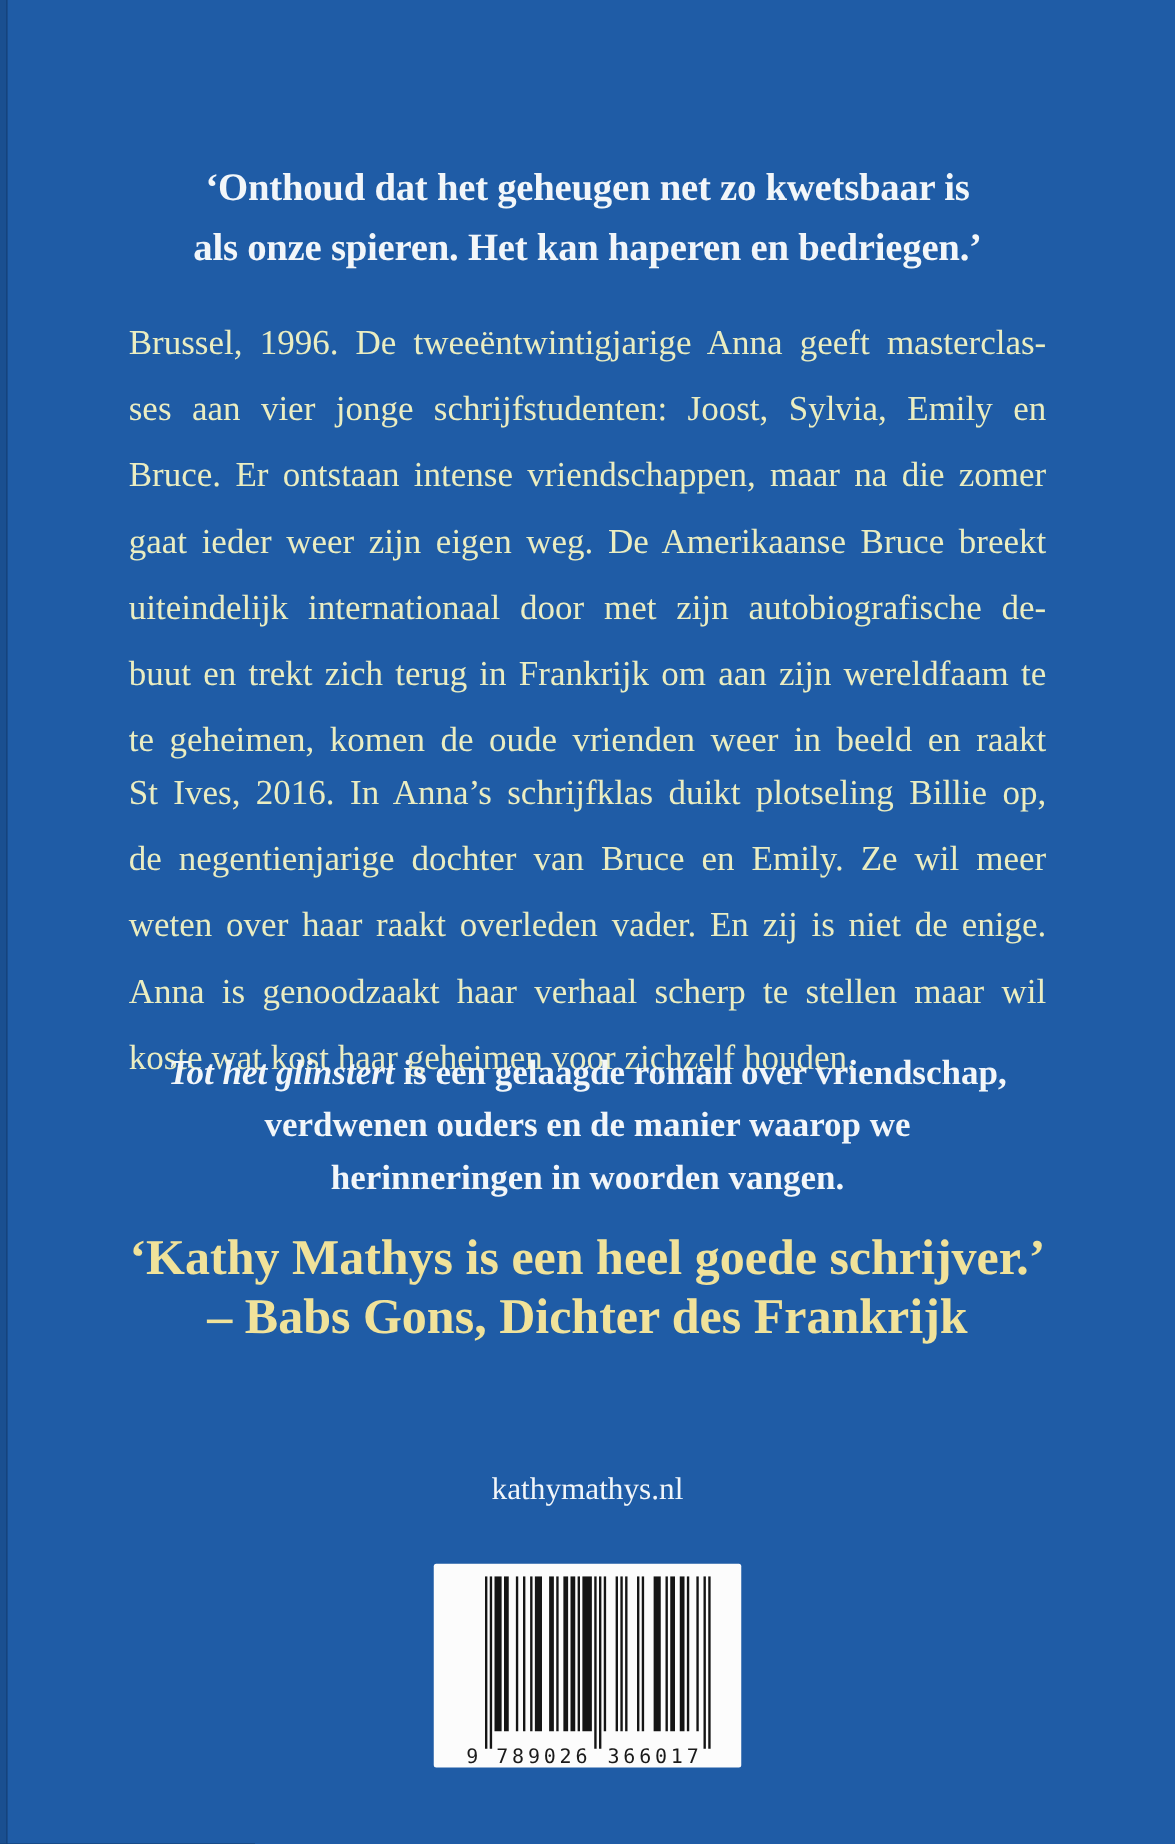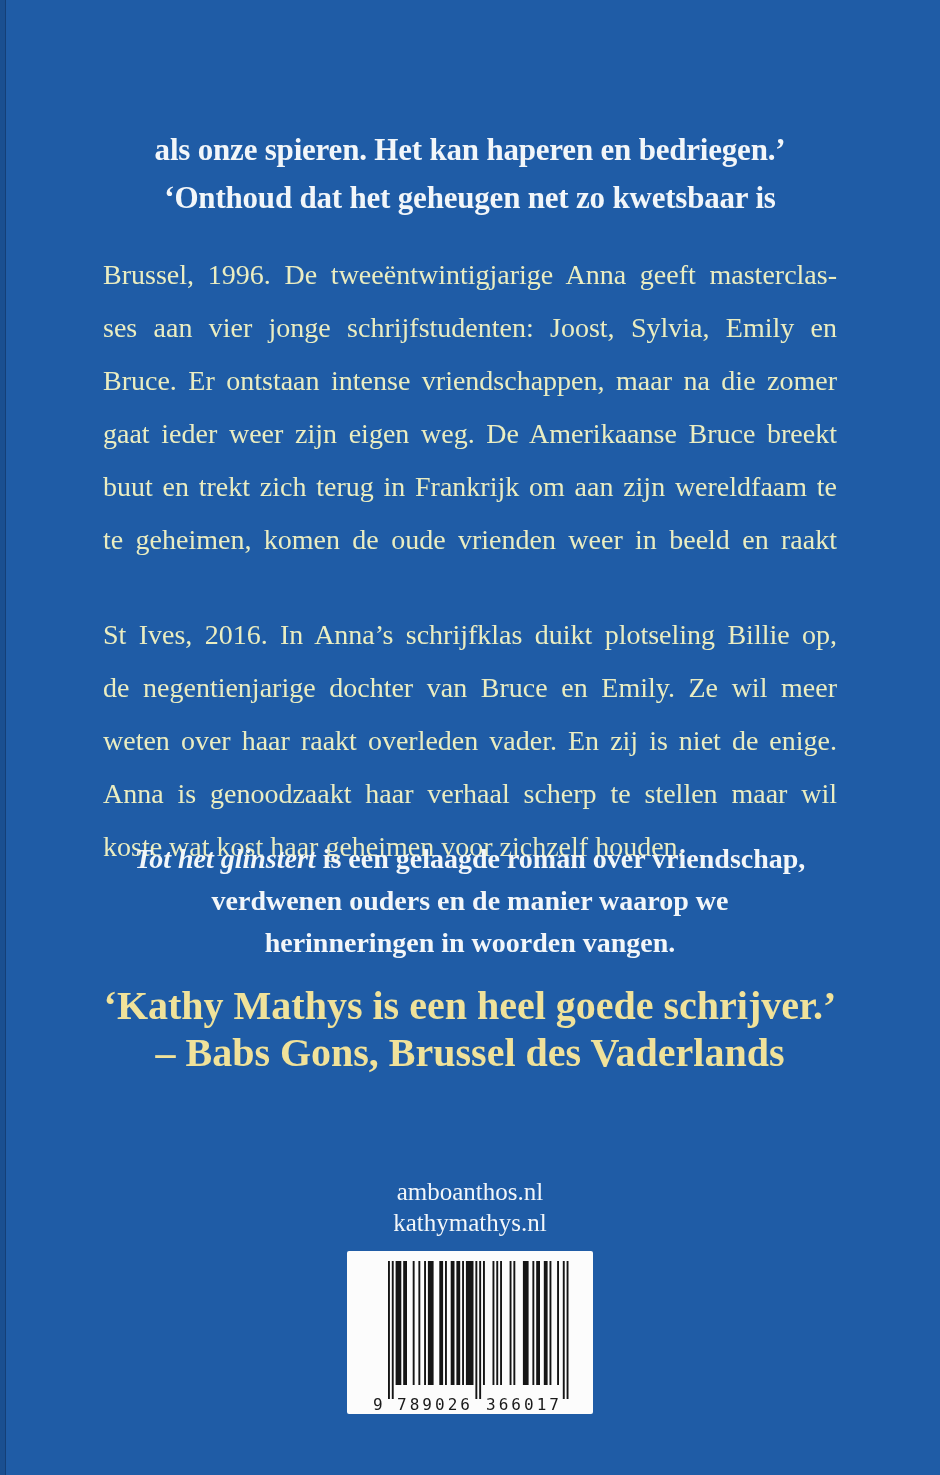--- a/index.html
+++ b/index.html
@@ -86,54 +86,54 @@
     fill: #1a1a1a;
   }
 </style>
 </head>
 <body>
 
 <div class="page">
   <div class="spine-shadow"></div>
 
   <div class="block epigraph">
+    <div>‘Onthoud dat het geheugen net zo kwetsbaar is</div>
     <div>als onze spieren. Het kan haperen en bedriegen.’</div>
-    <div>‘Onthoud dat het geheugen net zo kwetsbaar is</div>
   </div>
 
   <div class="block synopsis synopsis-1">
     <div class="jline">Brussel, 1996. De tweeëntwintigjarige Anna geeft masterclas-</div>
     <div class="jline">ses aan vier jonge schrijfstudenten: Joost, Sylvia, Emily en</div>
     <div class="jline">Bruce. Er ontstaan intense vriendschappen, maar na die zomer</div>
     <div class="jline">gaat ieder weer zijn eigen weg. De Amerikaanse Bruce breekt</div>
+    <div class="jline">uiteindelijk internationaal door met zijn autobiografische de-</div>
     <div class="jline">buut en trekt zich terug in Frankrijk om aan zijn wereldfaam te</div>
     <div class="jline">te geheimen, komen de oude vrienden weer in beeld en raakt</div>
   </div>
 
   <div class="block synopsis synopsis-2">
     <div class="jline">St Ives, 2016. In Anna’s schrijfklas duikt plotseling Billie op,</div>
     <div class="jline">de negentienjarige dochter van Bruce en Emily. Ze wil meer</div>
     <div class="jline">weten over haar raakt overleden vader. En zij is niet de enige.</div>
     <div class="jline">Anna is genoodzaakt haar verhaal scherp te stellen maar wil</div>
     <div class="jline last">koste wat kost haar geheimen voor zichzelf houden.</div>
   </div>
 
   <div class="block blurb">
     <div><span class="title-italic">Tot het glinstert</span><span> is een gelaagde roman over vriendschap,</span></div>
     <div>verdwenen ouders en de manier waarop we</div>
     <div>herinneringen in woorden vangen.</div>
   </div>
 
   <div class="block review">
     <div>‘Kathy Mathys is een heel goede schrijver.’</div>
-    <div>– Babs Gons, Brussel des Vaderlands</div>
+    <div>– Babs Gons, Dichter des Frankrijk</div>
   </div>
 
   <div class="block websites">
-    <div>amboanthos.nl</div>
     <div>kathymathys.nl</div>
   </div>
 
   <div class="block barcode-box">
     <svg id="barcode-svg" viewBox="0 0 200 152" width="200" height="152" xmlns="http://www.w3.org/2000/svg">
       <g id="bars">
           <rect x="18.00" y="0" width="1.90" height="138" fill="#151515"></rect>
           <rect x="21.80" y="0" width="1.90" height="138" fill="#151515"></rect>
           <rect x="25.60" y="0" width="5.70" height="124" fill="#151515"></rect>
           <rect x="33.20" y="0" width="3.80" height="124" fill="#151515"></rect>

